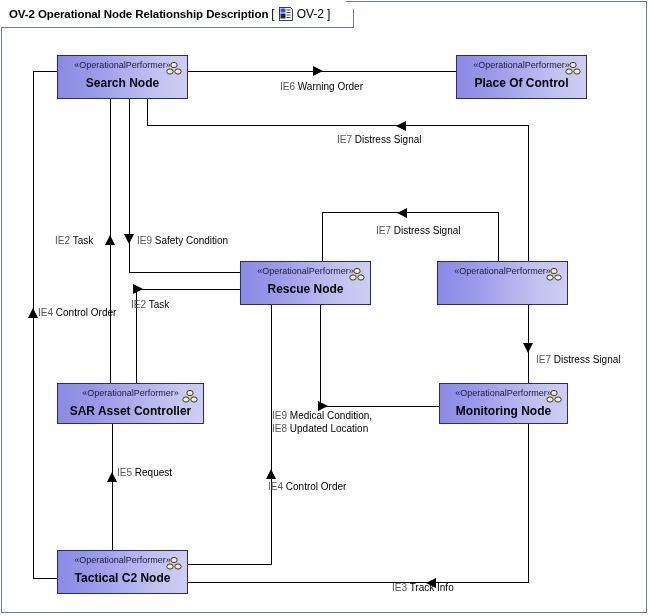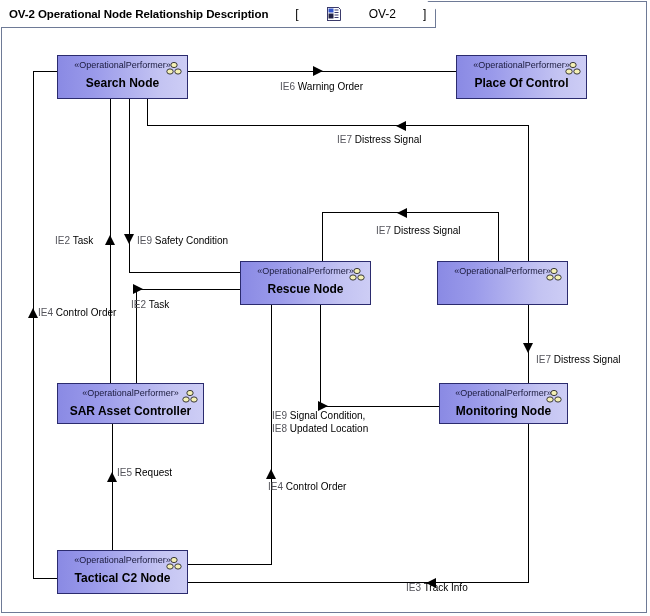--- a/index.html
+++ b/index.html
@@ -33,25 +33,24 @@
     position: absolute;
     left: 1px;
     top: 1px;
     height: 27px;
     box-sizing: border-box;
     background: #ffffff;
     border-right: 1px solid #6e7a96;
     border-bottom: 1px solid #6e7a96;
     display: flex;
     align-items: center;
-    padding: 0 6px 0 8px;
+    padding: 0 20px 0 8px;
     white-space: nowrap;
     
     clip-path: polygon(0 0, calc(100% - 9px) 0, 100% 9px, 100% 100%, 0 100%);
-    gap: 24px;
   }
   #frame-title-tab .tab-title {
     font-size: 11.5px;
     font-weight: bold;
     color: #000000;
     letter-spacing: -0.1px;
   }
   #frame-title-tab .tab-bracket {
     font-size: 12px;
     color: #000000;
@@ -346,36 +345,36 @@
   </div>
 
   <div class="elabel" style="left:38px; top:306px;">
     <span class="ie">IE4</span>
     <span>Control Order</span>
   </div>
 
   <div class="elabel" style="left:272px; top:409px;">
     <div>
       <span class="ie">IE9</span>
-      <span>Signal Condition,</span>
+      <span>Medical Condition,</span>
     </div>
     <div>
       <span class="ie">IE8</span>
       <span>Updated Location</span>
     </div>
   </div>
 
   <div class="elabel" style="left:117px; top:466px;">
     <span class="ie">IE5</span>
     <span>Request</span>
   </div>
 
   <div class="elabel" style="left:268px; top:480px;">
     <span class="ie">IE4</span>
     <span>Control Order</span>
   </div>
 
-  <div class="elabel" style="left:406px; top:581px;">
+  <div class="elabel" style="left:392px; top:581px;">
     <span class="ie">IE3</span>
     <span>Track Info</span>
   </div>
 
 </div>
 
 </body></html>

